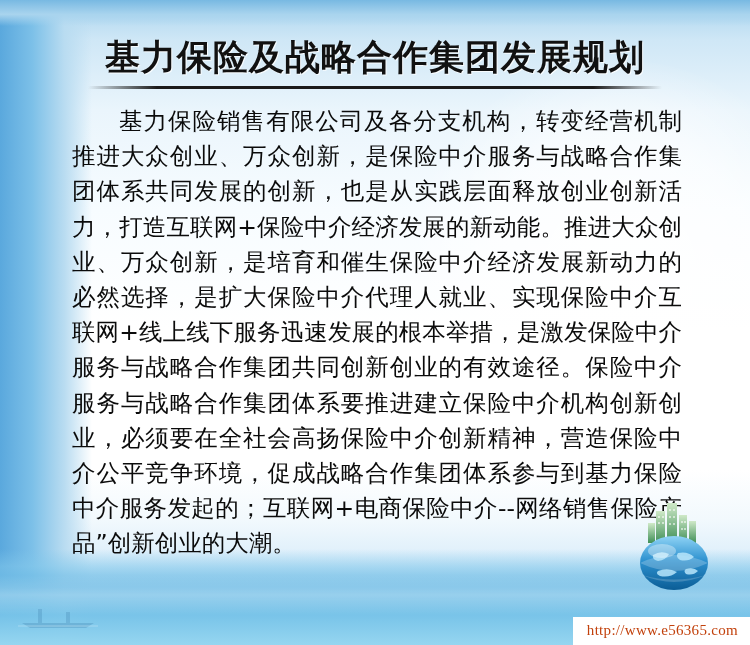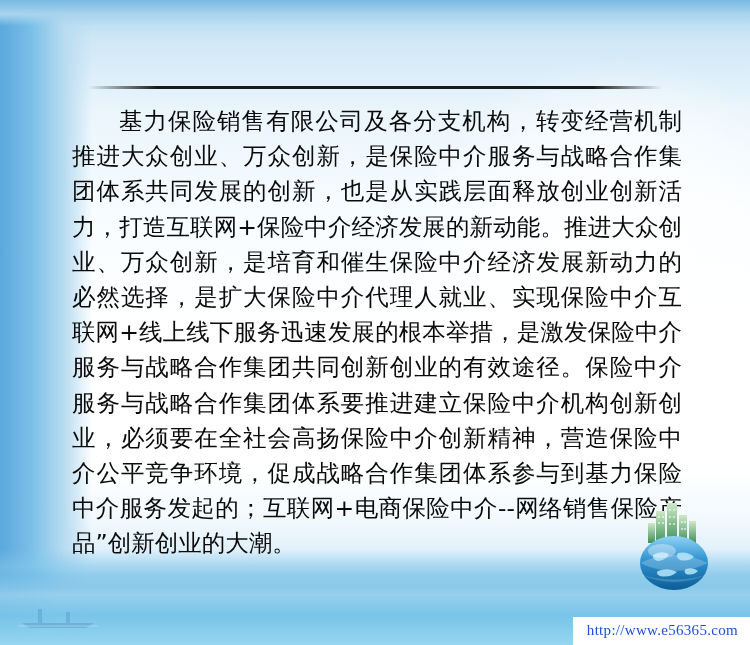--- a/index.html
+++ b/index.html
@@ -127,21 +127,21 @@
   }
 
   
   .url-bar {
     position: absolute;
     right: 0; bottom: 0;
     background: #ffffff;
     padding: 5px 12px 6px 14px;
     font-family: "Liberation Serif", serif;
     font-size: 15px;
-    color: #1d4ed8;
+    color: #c2410c;
     letter-spacing: .3px;
   }
 </style>
 </head>
 <body>
 
 <div id="slide">
 
   <div class="bg-sky"></div>
   <div class="bg-left-blue"></div>
@@ -150,20 +150,21 @@
   <div class="bg-water"></div>
   <div class="bg-water-shine"></div>
 
   <svg class="boat" viewBox="0 0 80 24">
     <path d="M4 18 L76 18 L68 23 L12 23 Z" fill="#2f6f9e" opacity="0.45"></path>
     <path d="M20 18 L20 4 L24 4 L24 18 Z" fill="#2f6f9e" opacity="0.4"></path>
     <path d="M48 18 L48 7 L52 7 L52 18 Z" fill="#2f6f9e" opacity="0.4"></path>
     <path d="M0 21 L80 21" stroke="#ffffff" stroke-width="1" opacity="0.5"></path>
   </svg>
 
+  <div class="title">基力保险及战略合作集团发展规划</div>
   <div class="title-rule"></div>
 
   <div class="body-text">基力保险销售有限公司及各分支机构，转变经营机制推进大众创业、万众创新，是保险中介服务与战略合作集团体系共同发展的创新，也是从实践层面释放创业创新活力，打造互联网+保险中介经济发展的新动能。推进大众创业、万众创新，是培育和催生保险中介经济发展新动力的必然选择，是扩大保险中介代理人就业、实现保险中介互联网+线上线下服务迅速发展的根本举措，是激发保险中介服务与战略合作集团共同创新创业的有效途径。保险中介服务与战略合作集团体系要推进建立保险中介机构创新创业，必须要在全社会高扬保险中介创新精神，营造保险中介公平竞争环境，促成战略合作集团体系参与到基力保险中介服务发起的；互联网+电商保险中介--网络销售保险产品”创新创业的大潮。</div>
 
   <svg class="logo" viewBox="0 0 108 92">
     <defs>
       <linearGradient id="gball" x1="0" y1="0" x2="0" y2="1">
         <stop offset="0%" stop-color="#8fd3f5"></stop>
         <stop offset="45%" stop-color="#2e92d0"></stop>
         <stop offset="100%" stop-color="#0b5d96"></stop>

